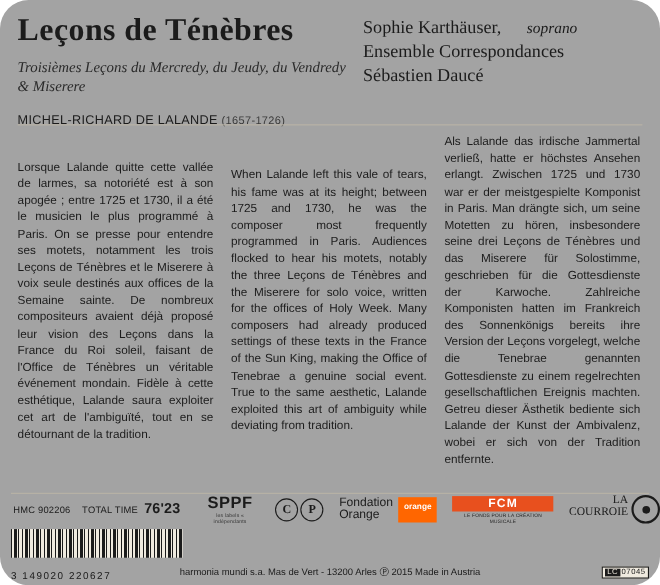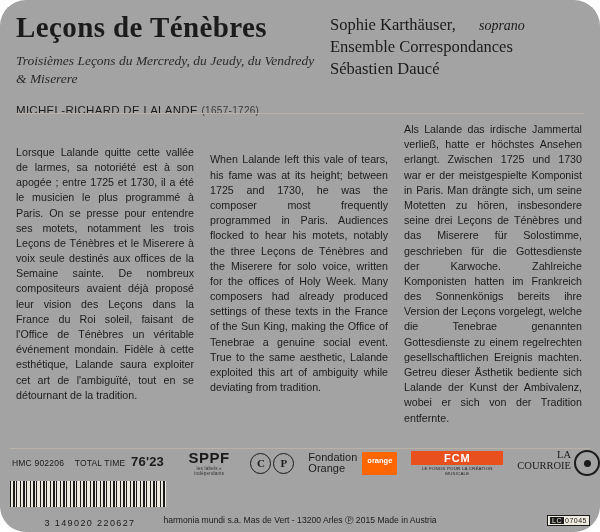--- a/index.html
+++ b/index.html
@@ -257,21 +257,20 @@
         #1b1b1b 0px, #1b1b1b 1px, #efeadf 1px, #efeadf 3px,
         #1b1b1b 3px, #1b1b1b 5px, #efeadf 5px, #efeadf 6px,
         #1b1b1b 6px, #1b1b1b 7px, #efeadf 7px, #efeadf 10px);
   }
   .barcode-num {
     font-family: "Liberation Sans", sans-serif;
     font-size: 9px;
     letter-spacing: 1.4px;
     color: #1b1b1b;
     margin-top: 11px;
-    text-align: center;
   }
   .imprint {
     position: absolute;
     left: 0;
     right: 0;
     bottom: 5px;
     text-align: center;
     font-size: 8.6px;
     color: #1b1b1b;
   }

